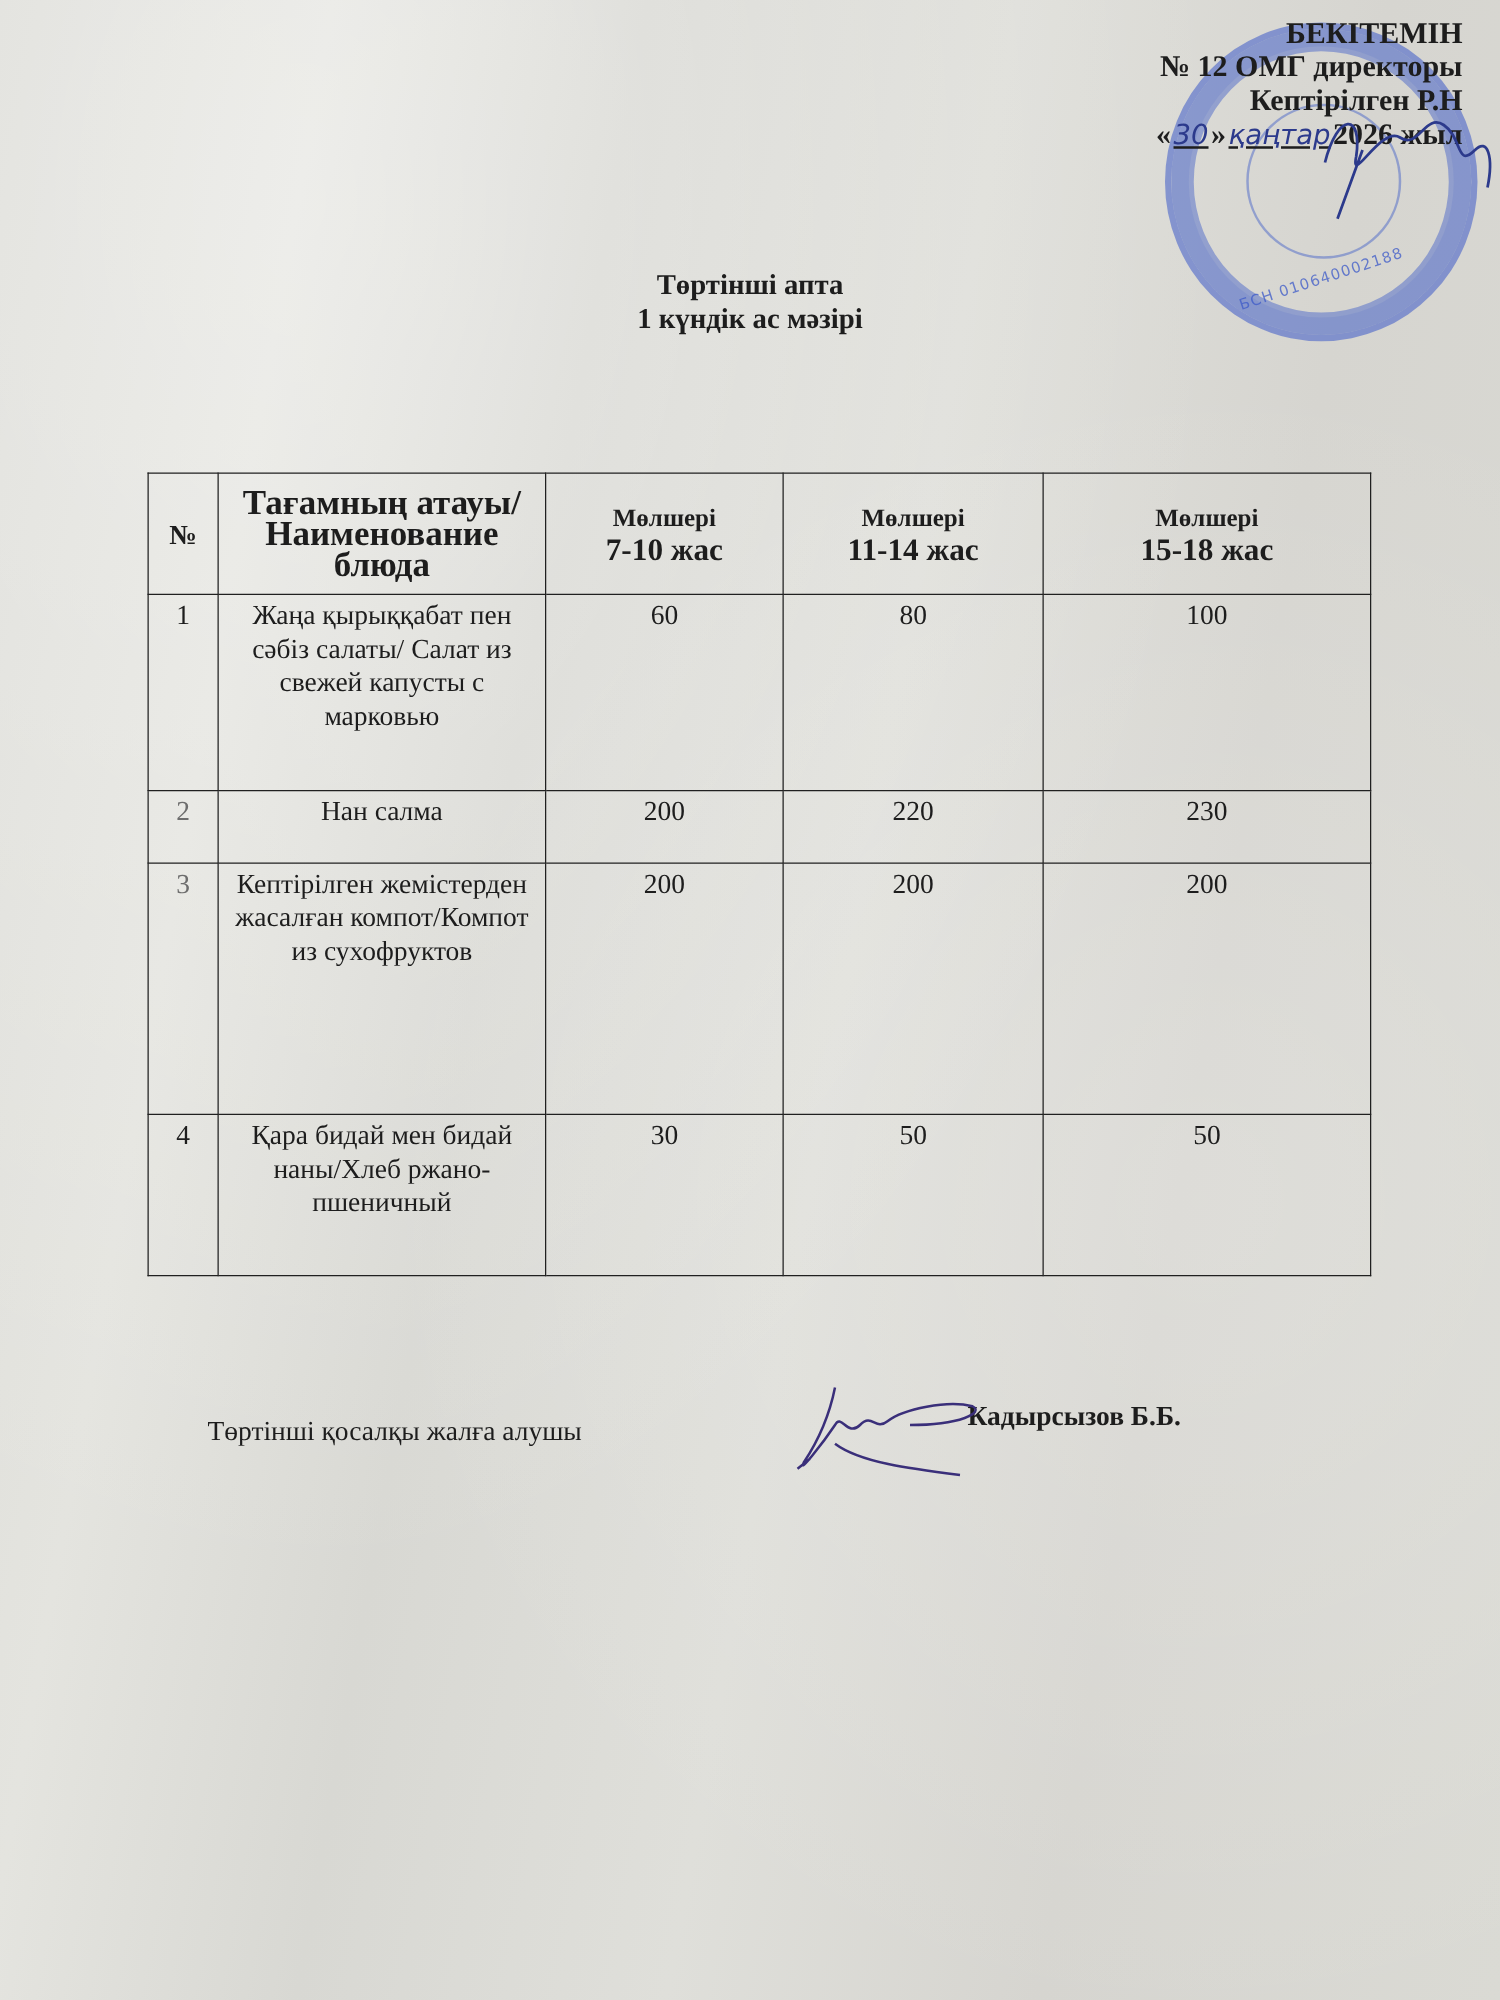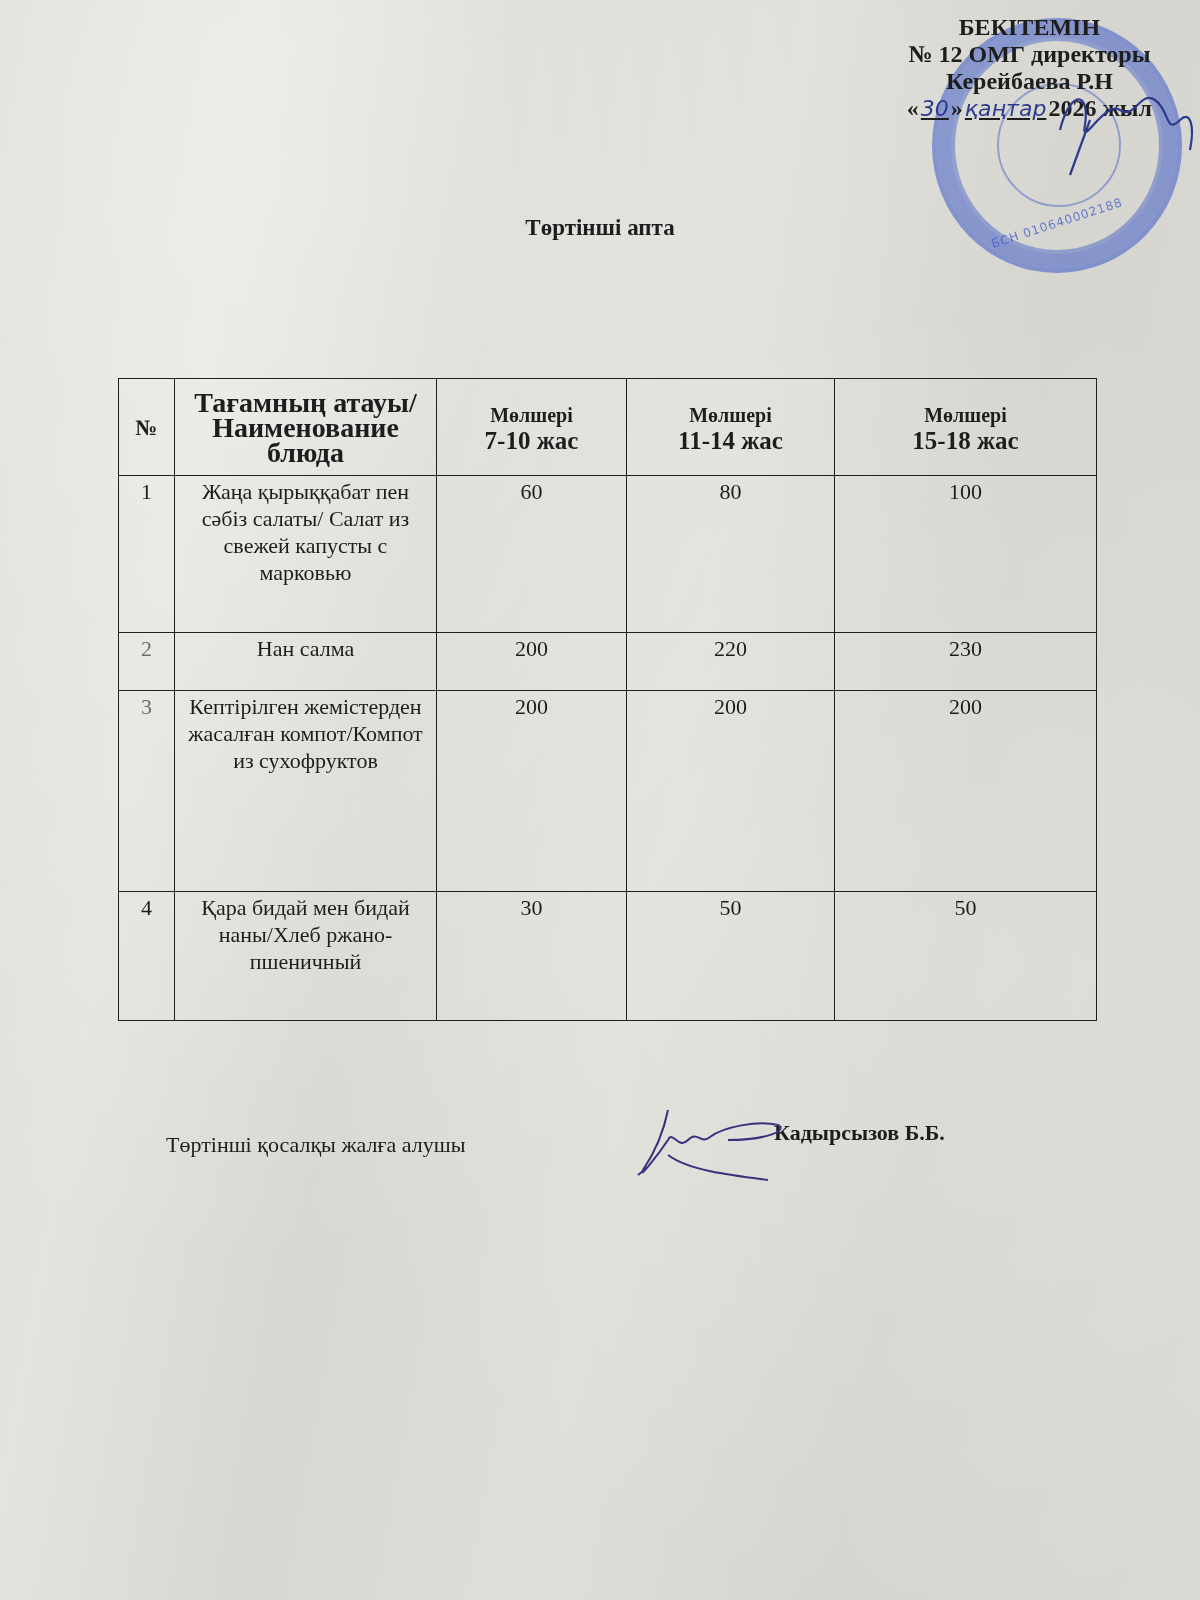--- a/index.html
+++ b/index.html
@@ -20,22 +20,22 @@
       inset: 0;
       background:
         radial-gradient(ellipse at 20% 10%, rgba(255,255,255,0.35), rgba(255,255,255,0) 55%),
         radial-gradient(ellipse at 80% 60%, rgba(255,255,255,0.18), rgba(255,255,255,0) 50%);
       pointer-events: none;
     }
     
     .approval {
       position: absolute;
       top: 14px;
-      right: 48px;
-      text-align: center;
+      right: 30px;
+      text-align: right;
       font-weight: bold;
       font-size: 24px;
       line-height: 27px;
       z-index: 2;
     }
     .approval .line { display: block; }
     .approval .date-line { display: flex; justify-content: flex-end; align-items: baseline; gap: 2px; }
     .handwritten {
       font-family: "DejaVu Sans", sans-serif;
       font-style: italic;
@@ -147,36 +147,37 @@
 <div class="paper-sheen"></div>
 
 <div class="stamp">
   <div class="stamp-inner"></div>
   <span class="stamp-text">БСН 010640002188</span>
 </div>
 
 <div class="approval">
   <span class="line">БЕКІТЕМІН</span>
   <span class="line">№ 12 ОМГ директоры</span>
-  <span class="line">Керейбаева Р.Н</span>
+  <span class="line">Кептірілген Р.Н</span>
   <span class="line date-line">
     <span>«</span>
     <span class="handwritten">30</span>
     <span>»</span>
     <span class="handwritten">қаңтар</span>
     <span>2026 жыл</span>
   </span>
 </div>
 
 <svg class="signature-scribble" style="left:1050px; top:70px;" width="150" height="110" viewBox="0 0 150 110">
   <path d="M10 60 C 20 20, 40 20, 35 55 C 30 80, 55 30, 70 40 C 85 50, 90 20, 105 30 C 120 40, 115 65, 130 50 C 140 40, 145 55, 140 80 M 40 50 L 20 105" fill="none" stroke="#2c3a8c" stroke-width="2.2"></path>
 </svg>
 
 <div class="title-block">
   <div>Төртінші апта</div>
+  <div>1 күндік ас мәзірі</div>
 </div>
 
 <table class="menu-table">
   <colgroup>
     <col style="width:56px">
     <col style="width:262px">
     <col style="width:190px">
     <col style="width:208px">
     <col style="width:262px">
   </colgroup>

